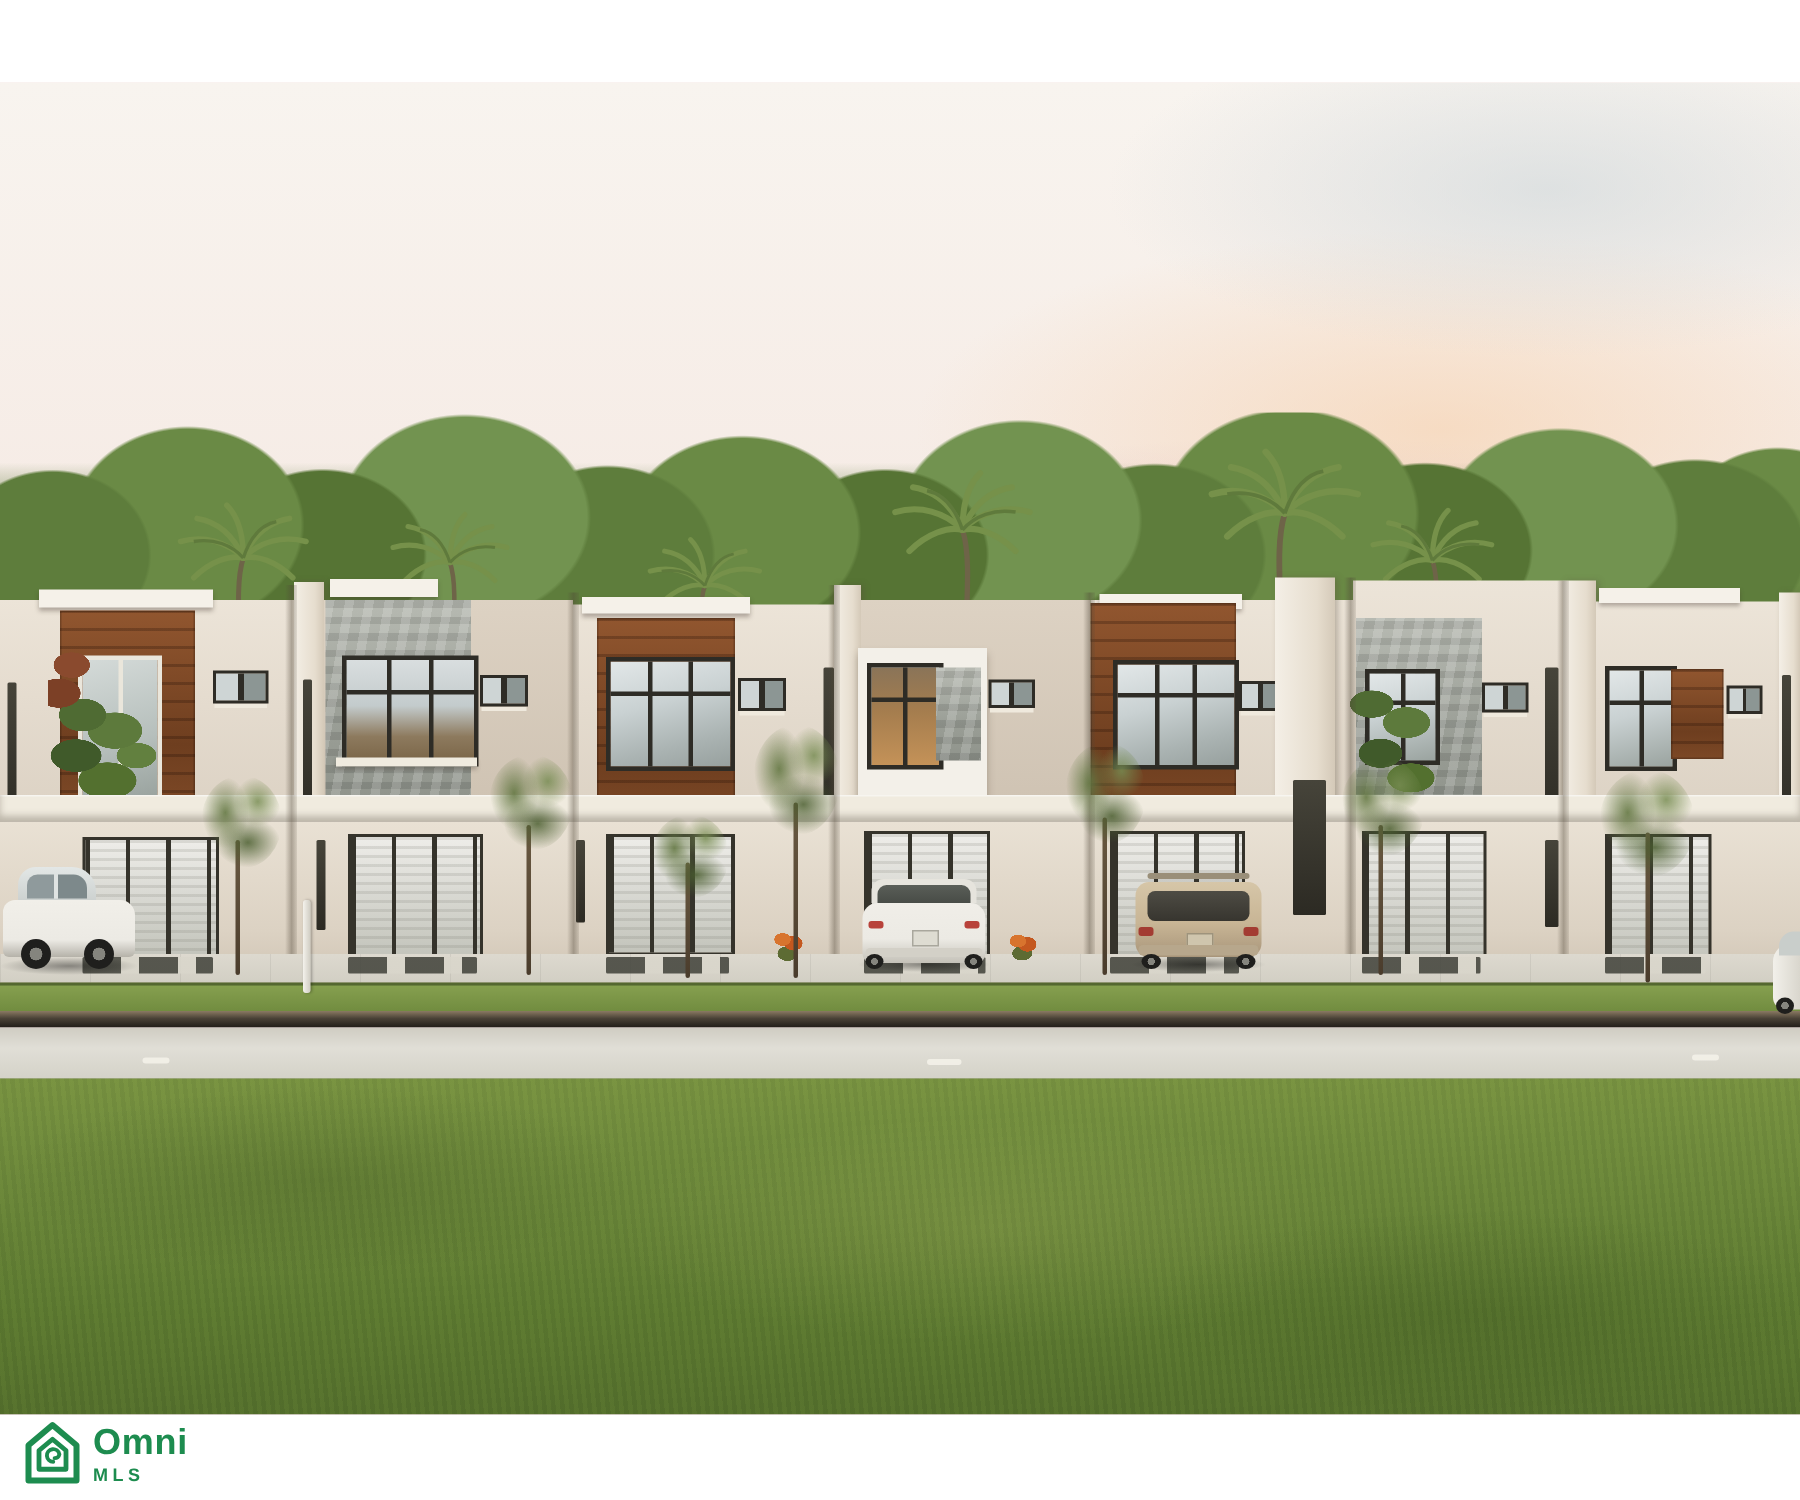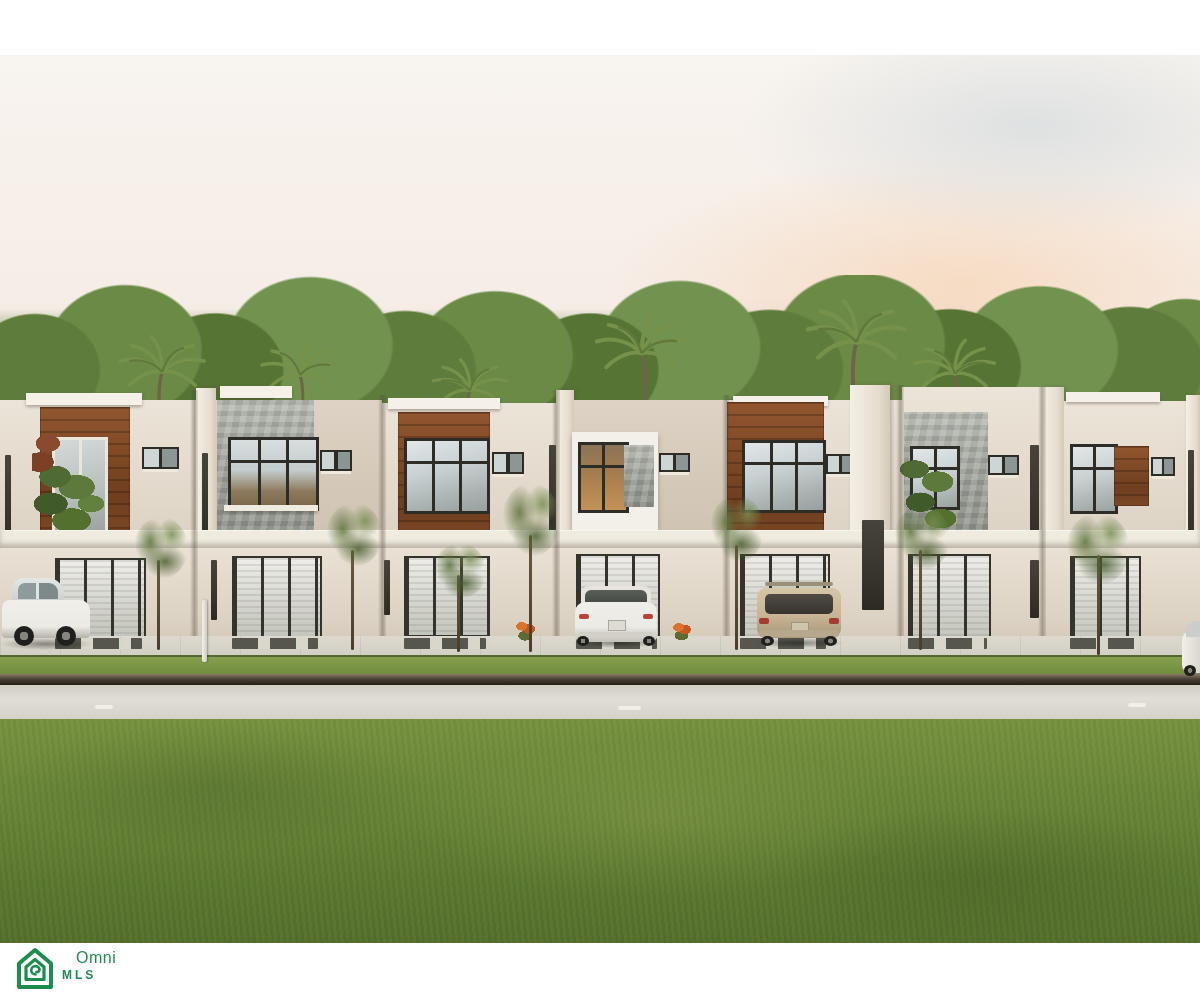--- a/index.html
+++ b/index.html
@@ -130,21 +130,21 @@
   
   .trunk{background:linear-gradient(180deg,#6b5a42,#4a3c2c);border-radius:2px;}
   .canopy{border-radius:50%;opacity:.93;background:
     radial-gradient(closest-side at 30% 40%, rgba(99,119,66,.95), rgba(99,119,66,0) 96%),
     radial-gradient(closest-side at 70% 28%, rgba(119,140,82,.90), transparent 96%),
     radial-gradient(closest-side at 58% 72%, rgba(74,94,47,.90), transparent 96%);}
 
   
   .logo{position:absolute;left:14px;top:944px;display:flex;align-items:flex-start;gap:6px;}
   .logo-texts{display:flex;flex-direction:column;margin-top:6px;}
-  .logo-main{color:var(--logo-green,#1d8c4f);font-weight:normal;font-size:16px;line-height:1;letter-spacing:.5px;margin-left:14px;}
+  .logo-main{color:var(--logo-green,#1d8c4f);font-weight:bold;font-size:24px;line-height:1;letter-spacing:.5px;}
   .logo-sub{color:var(--logo-green,#1d8c4f);font-weight:bold;font-size:12px;letter-spacing:3px;margin-top:2px;}
 </style>
 </head>
 <body>
 
 <svg width="0" height="0" style="position:absolute">
   <defs>
     <g id="palmshape">
       <path d="M50 96 C 49 70 48 52 52 40" fill="none" stroke="#6e6448" stroke-width="3" stroke-linecap="round"></path>
       <g fill="none" stroke="#76914a" stroke-width="3.4" stroke-linecap="round">

